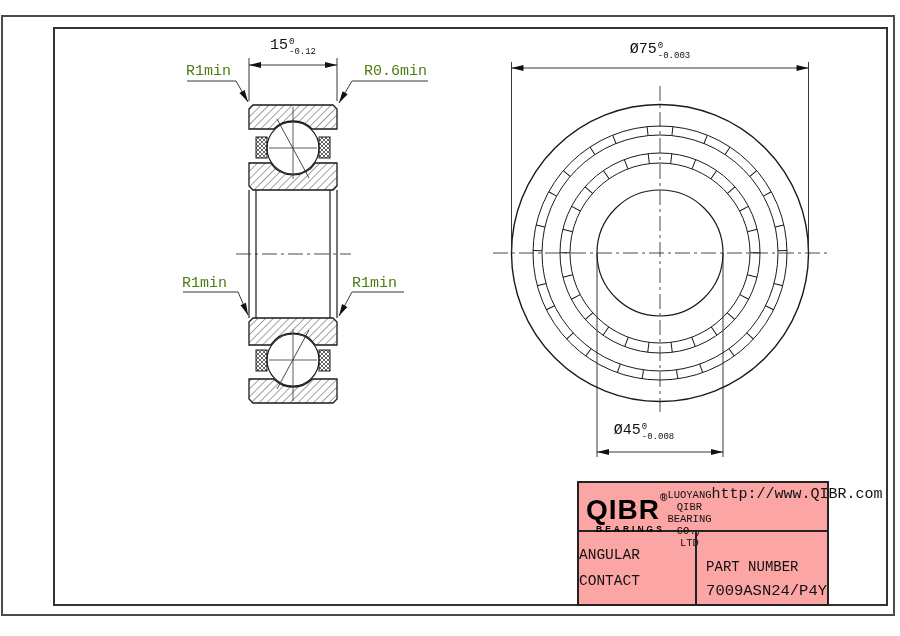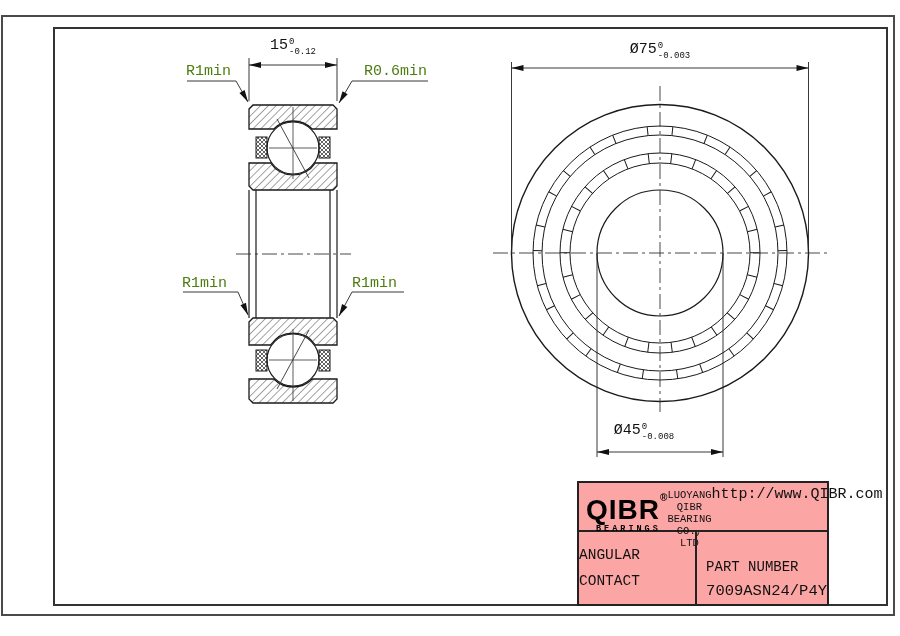--- a/index.html
+++ b/index.html
@@ -19,21 +19,21 @@
   .rlabel{position:absolute;font:15px/1.1 "Liberation Mono",monospace;color:#4d7c0f;white-space:nowrap;}
 
   
   .title-block{position:absolute;left:577px;top:481px;width:252px;height:125px;
                border:2px solid #222;box-sizing:border-box;background:#fca5a5;}
   .tb-top{display:flex;height:49px;border-bottom:2px solid #222;box-sizing:border-box;}
   .tb-logo{width:122px;padding:2px 0 0 7px;box-sizing:border-box;}
   .logo-main{font-family:"Liberation Sans",sans-serif;font-weight:900;font-size:28px;
              line-height:26px;letter-spacing:1px;color:#000;}
   .logo-main .reg{font-size:10px;font-weight:700;vertical-align:18px;letter-spacing:0;}
-  .logo-sub{font-family:Liberation Mono, monospace;font-weight:700;font-size:8.5px;
+  .logo-sub{font-family:Liberation Sans, sans-serif;font-weight:700;font-size:8.5px;
             letter-spacing:3px;color:#000;margin:1px 0 0 10px;}
   .tb-company{flex:1;display:flex;flex-direction:row;}
   .company-name{font-size:10.5px;text-align:center;padding-top:6px;flex:1;}
   .company-rule{height:0;border-bottom:1.5px solid #222;margin:0;}
   .company-url{font-size:15px;text-align:left;padding:3px 0 2px 0;}
   .tb-bottom{display:flex;height:72px;}
   .tb-product{width:183px;border-right:2px solid #222;box-sizing:border-box;
               display:flex;flex-direction:row;justify-content:center;align-items:center;
               font-size:14.5px;line-height:26px;}
   .tb-part{flex:1;padding:24px 0 0 9px;box-sizing:border-box;}

